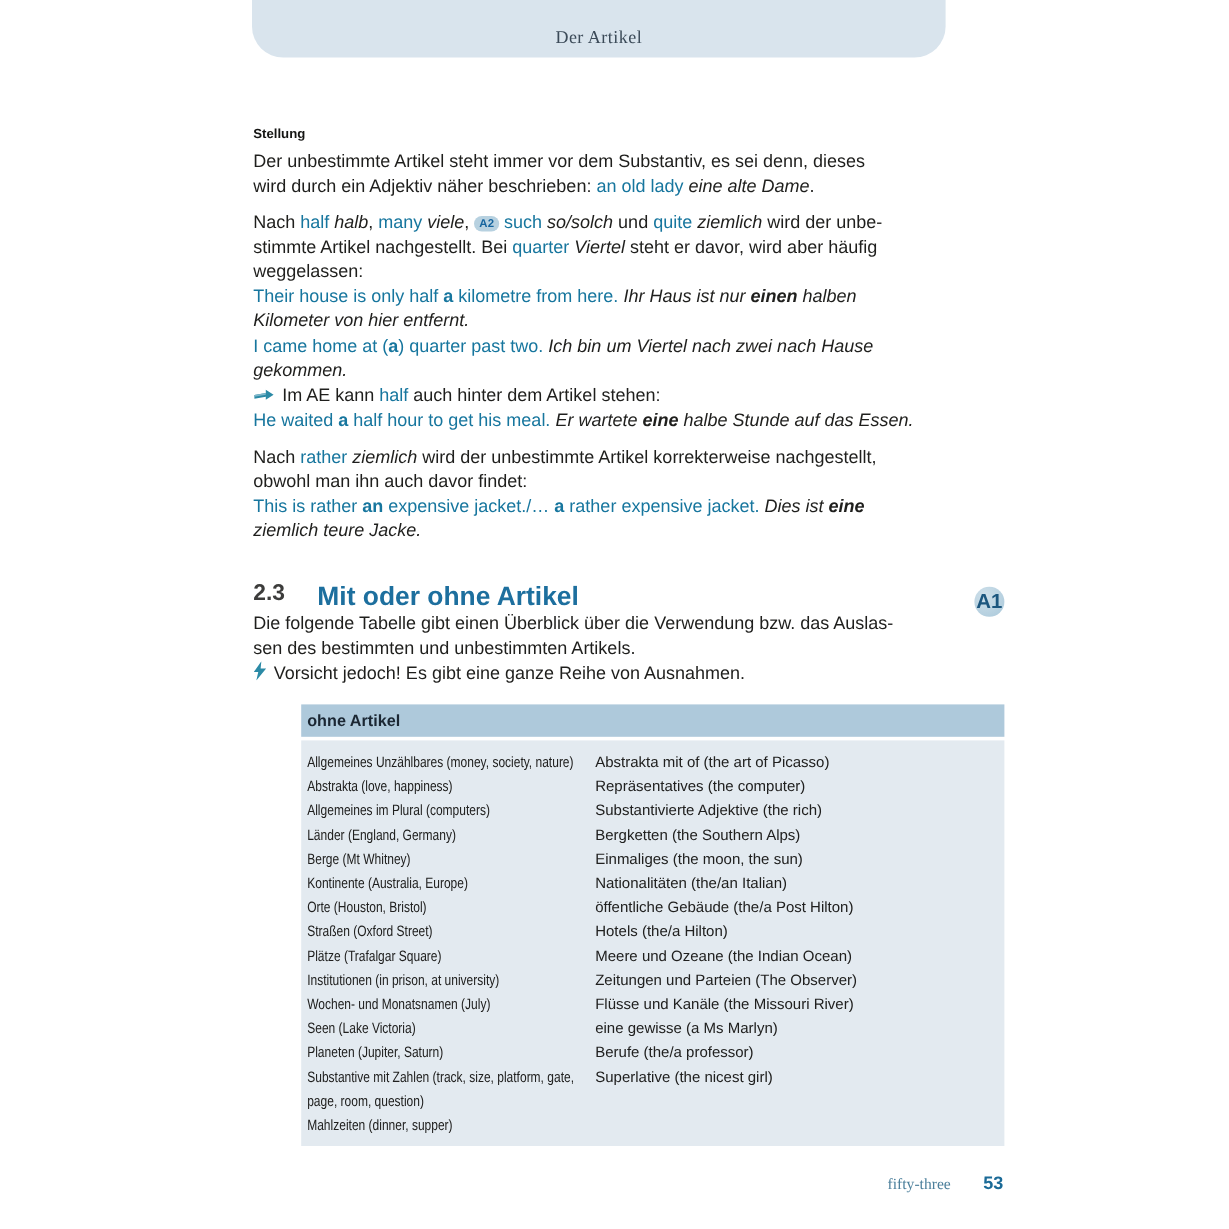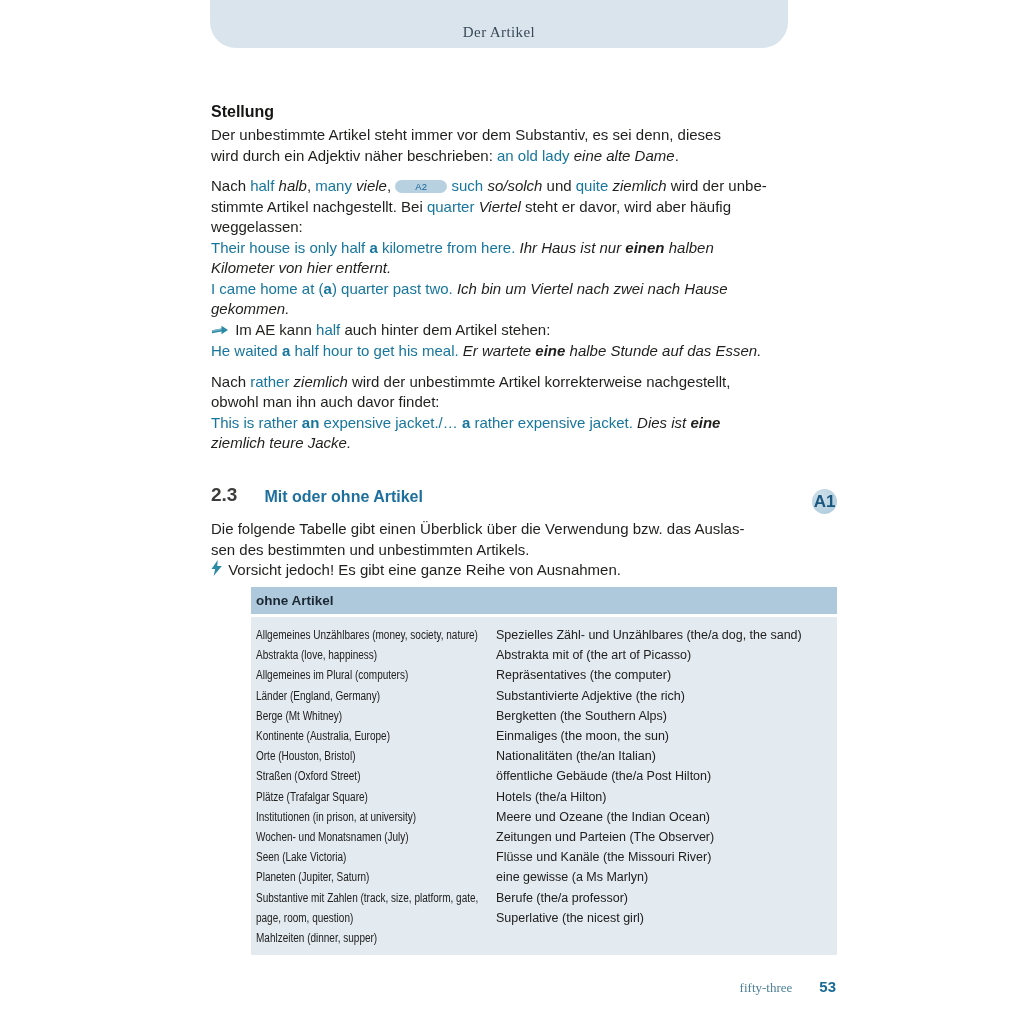--- a/index.html
+++ b/index.html
@@ -16,37 +16,37 @@
     background:#d9e4ed;border-radius:0 0 26px 26px;
     display:flex;align-items:flex-end;justify-content:center;
     padding-bottom:7px;box-sizing:border-box;
   }
   .header-tab span{
     font-family:"Liberation Serif", serif;
     font-size:15px;color:#3b4a58;letter-spacing:.4px;
   }
   
   .flow{position:absolute;left:211px;top:101px;width:568px;}
-  .h-stellung{font-size:16px;font-weight:bold;color:#151513;line-height:22px;margin-bottom:2px;}
+  .h-stellung{font-size:11px;font-weight:bold;color:#151513;line-height:22px;margin-bottom:2px;}
   .para{margin-bottom:10px;}
   .line{white-space:pre;font-size:15px;line-height:20.5px;color:#1f1f1d;}
   .en{color:#17769e;}
   .de{font-style:italic;}
   .b{font-weight:bold;}
   .badge{
     display:inline-block;background:#b7d1e0;color:#15649e;
-    font-size:9.5px;font-weight:normal;line-height:13px;
-    padding:0 20px;border-radius:8px;vertical-align:1.5px;letter-spacing:.2px;
+    font-size:9.5px;font-weight:bold;line-height:13px;
+    padding:0 4px;border-radius:8px;vertical-align:1.5px;letter-spacing:.2px;
   }
   .icon{display:inline-block;vertical-align:-1px;margin-right:2px;}
   
   .sec2{position:absolute;left:211px;top:484px;width:568px;}
-  .sec2-head{display:flex;align-items:flex-end;gap:27px;margin-bottom:13px;}
+  .sec2-head{display:flex;align-items:flex-start;gap:27px;}
   .sec2-num{font-size:19px;font-weight:bold;color:#3c3c3b;}
-  .sec2-title{font-size:16px;font-weight:bold;color:#1d6f9e;}
+  .sec2-title{font-size:22px;font-weight:bold;color:#1d6f9e;}
   .a1-badge{
     position:absolute;left:812px;top:489px;width:25px;height:25px;border-radius:50%;
     background:radial-gradient(circle at 35% 30%, #cfe0ea, #a9c8da);
     display:flex;align-items:center;justify-content:center;
     font-size:17px;font-weight:bold;color:#1b567e;
   }
   
   .gtable{position:absolute;left:207px;top:587px;width:586px;padding-left:44px;}
   .gtable-header{
     height:27px;background:#aec9db;display:flex;align-items:center;
@@ -143,21 +143,20 @@
           <div class="titem">Institutionen (in prison, at university)</div>
           <div class="titem">Wochen- und Monatsnamen (July)</div>
           <div class="titem">Seen (Lake Victoria)</div>
           <div class="titem">Planeten (Jupiter, Saturn)</div>
           <div class="titem">Substantive mit Zahlen (track, size, platform, gate, page, room, question)</div>
           <div class="titem">Mahlzeiten (dinner, supper)</div>
         </div>
     </div>
     <div class="tcol2">
       <div class="tcol2-inner" id="tcol-right">
-          <div class="titem">Spezielles Zähl- und Unzählbares (the/a dog, the sand)</div>
           <div class="titem">Abstrakta mit of (the art of Picasso)</div>
           <div class="titem">Repräsentatives (the computer)</div>
           <div class="titem">Substantivierte Adjektive (the rich)</div>
           <div class="titem">Bergketten (the Southern Alps)</div>
           <div class="titem">Einmaliges (the moon, the sun)</div>
           <div class="titem">Nationalitäten (the/an Italian)</div>
           <div class="titem">öffentliche Gebäude (the/a Post Hilton)</div>
           <div class="titem">Hotels (the/a Hilton)</div>
           <div class="titem">Meere und Ozeane (the Indian Ocean)</div>
           <div class="titem">Zeitungen und Parteien (The Observer)</div>

